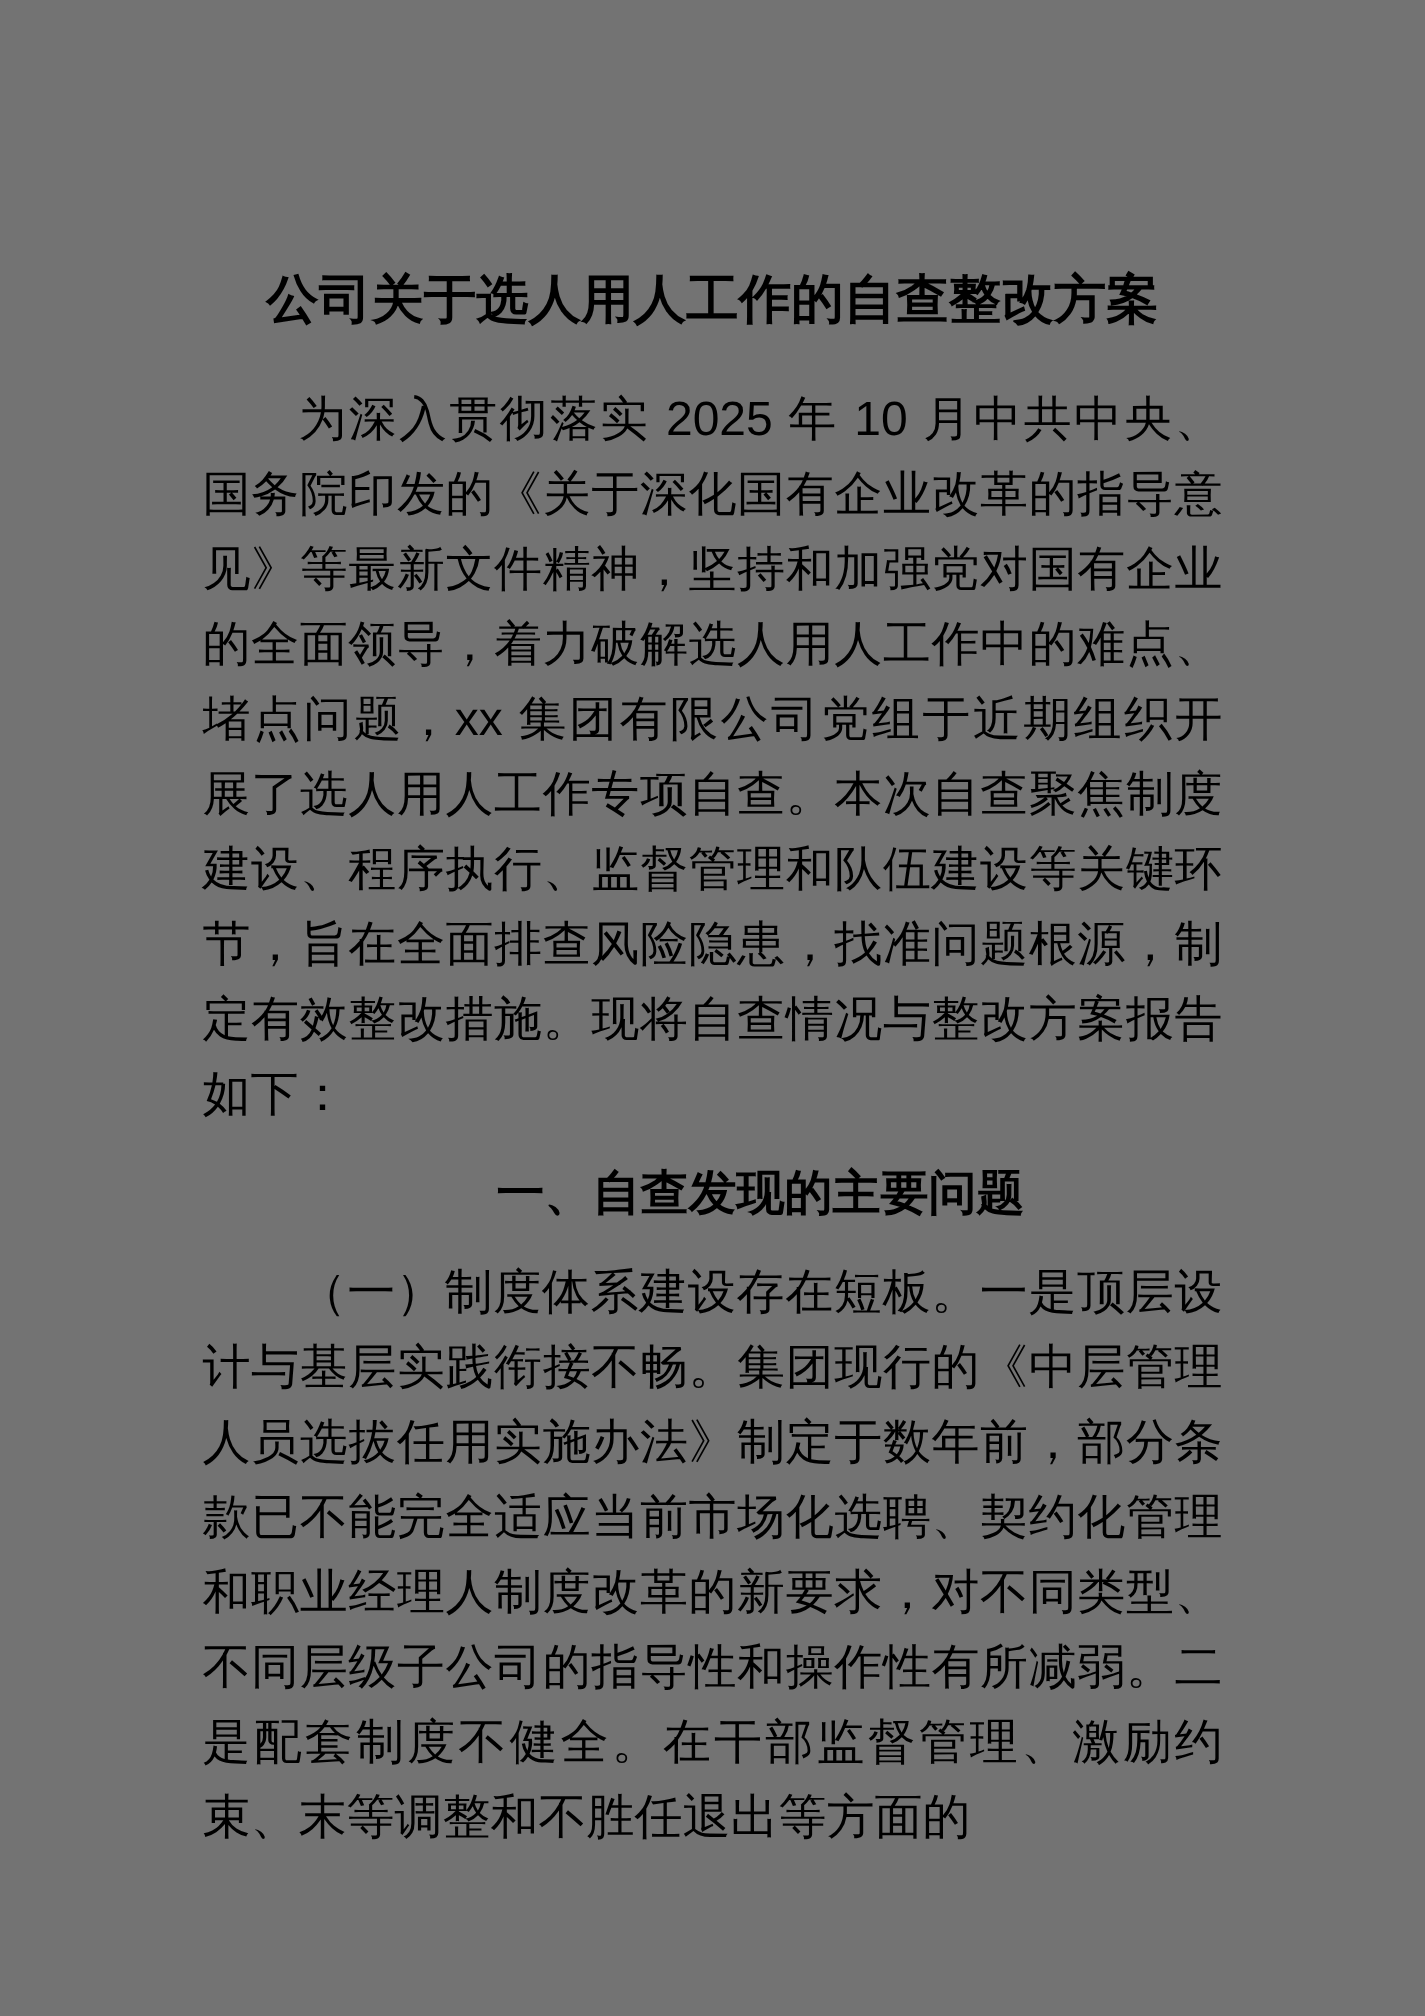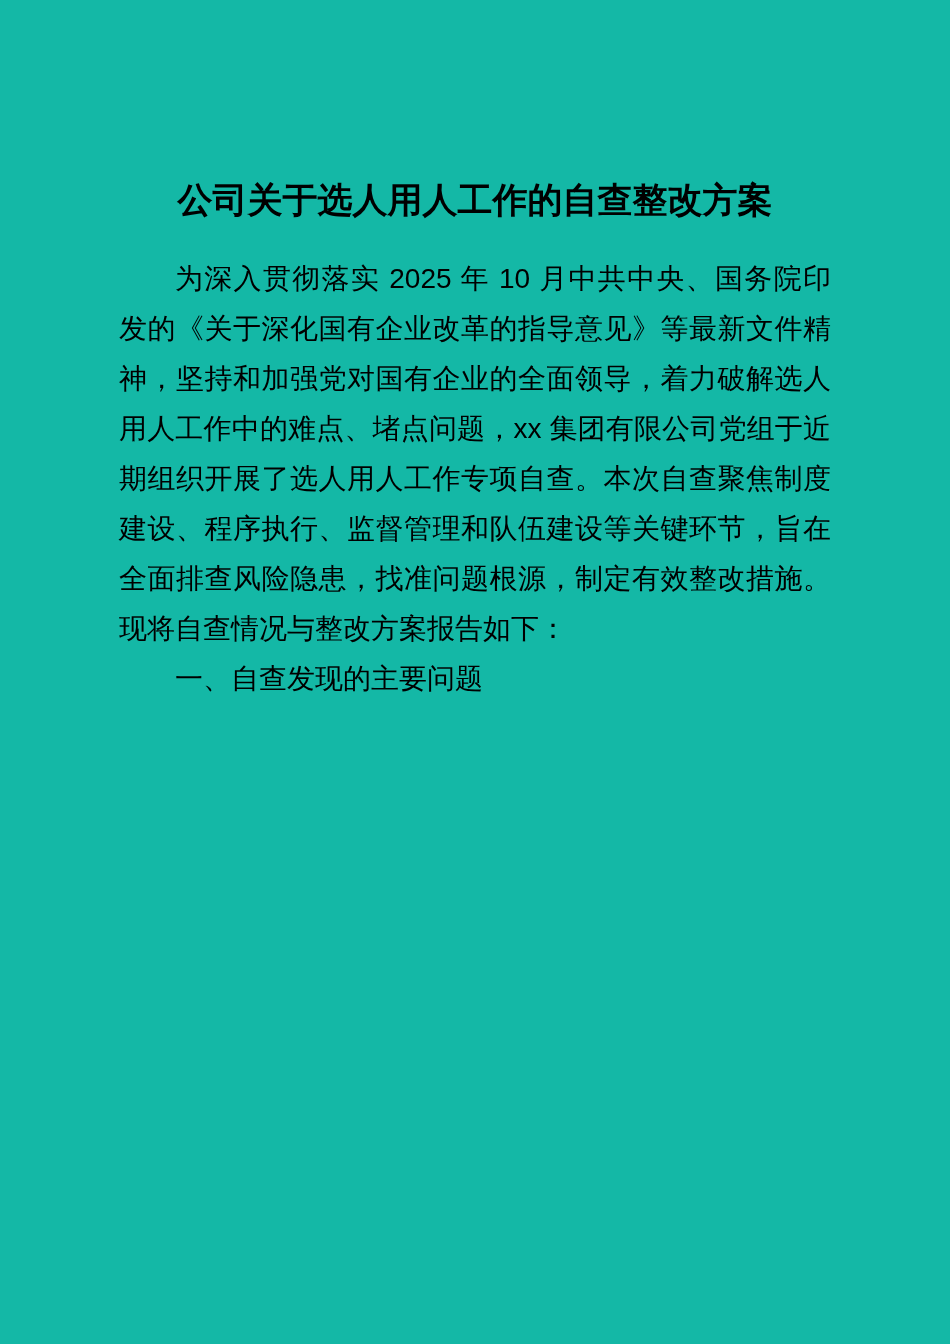--- a/index.html
+++ b/index.html
@@ -11,49 +11,50 @@
     width: 950px;
     height: 1344px;
     overflow: hidden;
     font-family: "Liberation Sans", sans-serif;
     color: #000000;
   }
   .page {
     box-sizing: border-box;
     width: 950px;
     height: 1344px;
-    background: #14b8a6;
+    background: #737373;
     padding: 176px 119px 0 119px;
   }
   .doc-title {
     margin: 0 0 30px 0;
     font-size: 35px;
     line-height: 48px;
     font-weight: 700;
     text-align: center;
     letter-spacing: 0;
   }
   .para {
-    margin: 0;
-    font-size: 28px;
+    margin: 16px;
+    font-size: 32px;
     line-height: 50px;
     text-align: justify;
     text-justify: inter-ideograph;
     text-indent: 2em;
     word-break: break-all;
   }
   .para.heading {
-    font-weight: 400;
-    text-align: left;
+    font-weight: 700;
+    text-align: center;
   }
 </style>
 </head>
 <body>
 
 <div class="page">
   <h1 class="doc-title">公司关于选人用人工作的自查整改方案</h1>
 
   <p class="para">为深入贯彻落实 2025 年 10 月中共中央、国务院印发的《关于深化国有企业改革的指导意见》等最新文件精神，坚持和加强党对国有企业的全面领导，着力破解选人用人工作中的难点、堵点问题，xx 集团有限公司党组于近期组织开展了选人用人工作专项自查。本次自查聚焦制度建设、程序执行、监督管理和队伍建设等关键环节，旨在全面排查风险隐患，找准问题根源，制定有效整改措施。现将自查情况与整改方案报告如下：</p>
 
   <p class="para heading">一、自查发现的主要问题</p>
 
 
+  <p class="para">（一）制度体系建设存在短板。一是顶层设计与基层实践衔接不畅。集团现行的《中层管理人员选拔任用实施办法》制定于数年前，部分条款已不能完全适应当前市场化选聘、契约化管理和职业经理人制度改革的新要求，对不同类型、不同层级子公司的指导性和操作性有所减弱。二是配套制度不健全。在干部监督管理、激励约束、末等调整和不胜任退出等方面的</p>
 </div>
 
 </body></html>

